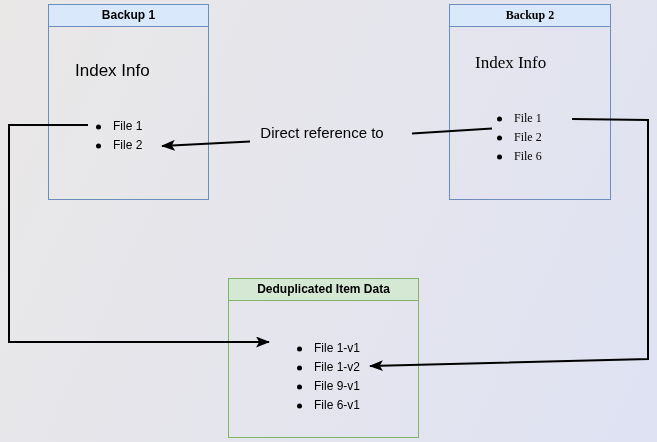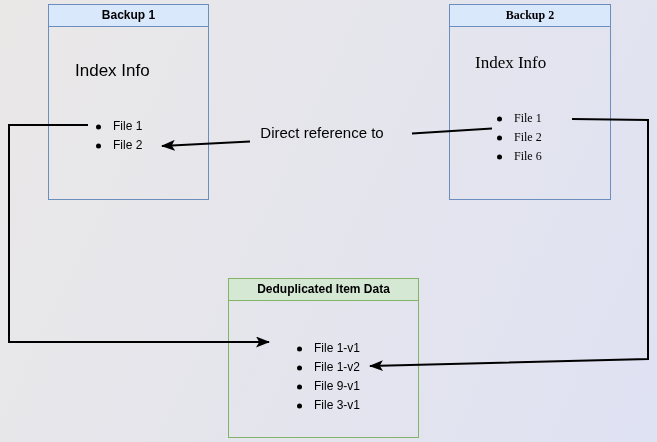--- a/index.html
+++ b/index.html
@@ -142,21 +142,21 @@
       <div class="file-item">
         <span class="dot"></span>
         <span>File 1-v2</span>
       </div>
       <div class="file-item">
         <span class="dot"></span>
         <span>File 9-v1</span>
       </div>
       <div class="file-item">
         <span class="dot"></span>
-        <span>File 3-v1</span>
+        <span>File 6-v1</span>
       </div>
     </div>
   </div>
 
   <div class="annotation">
     <div>Direct reference to</div>
   </div>
 
 </div>
 

